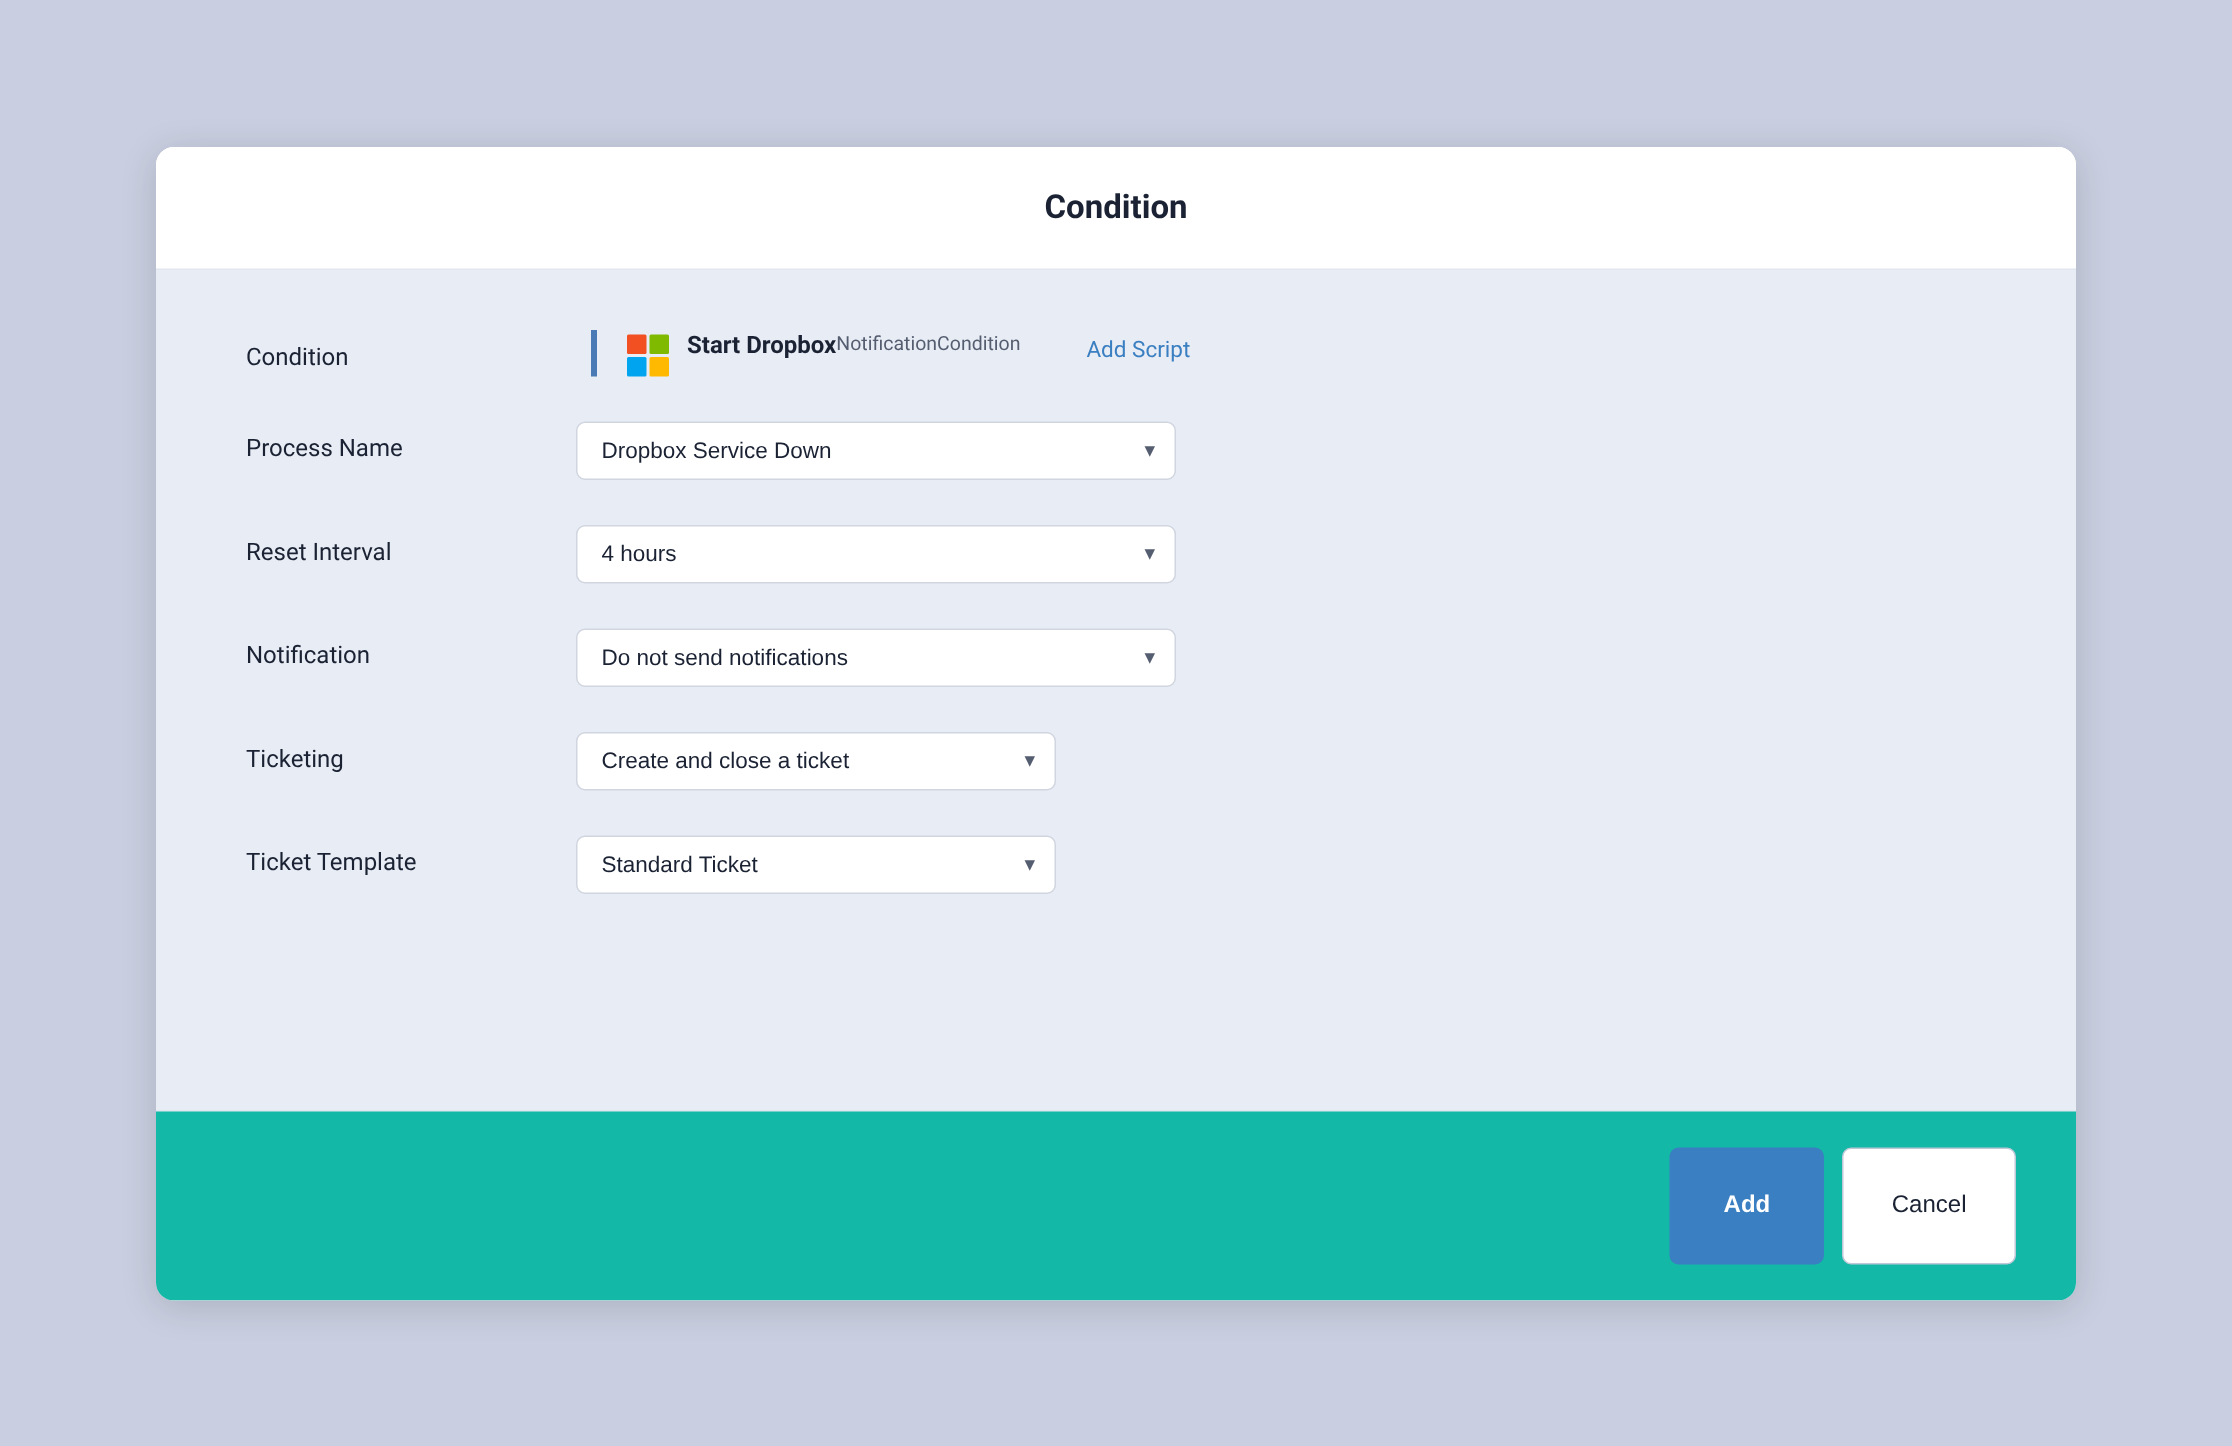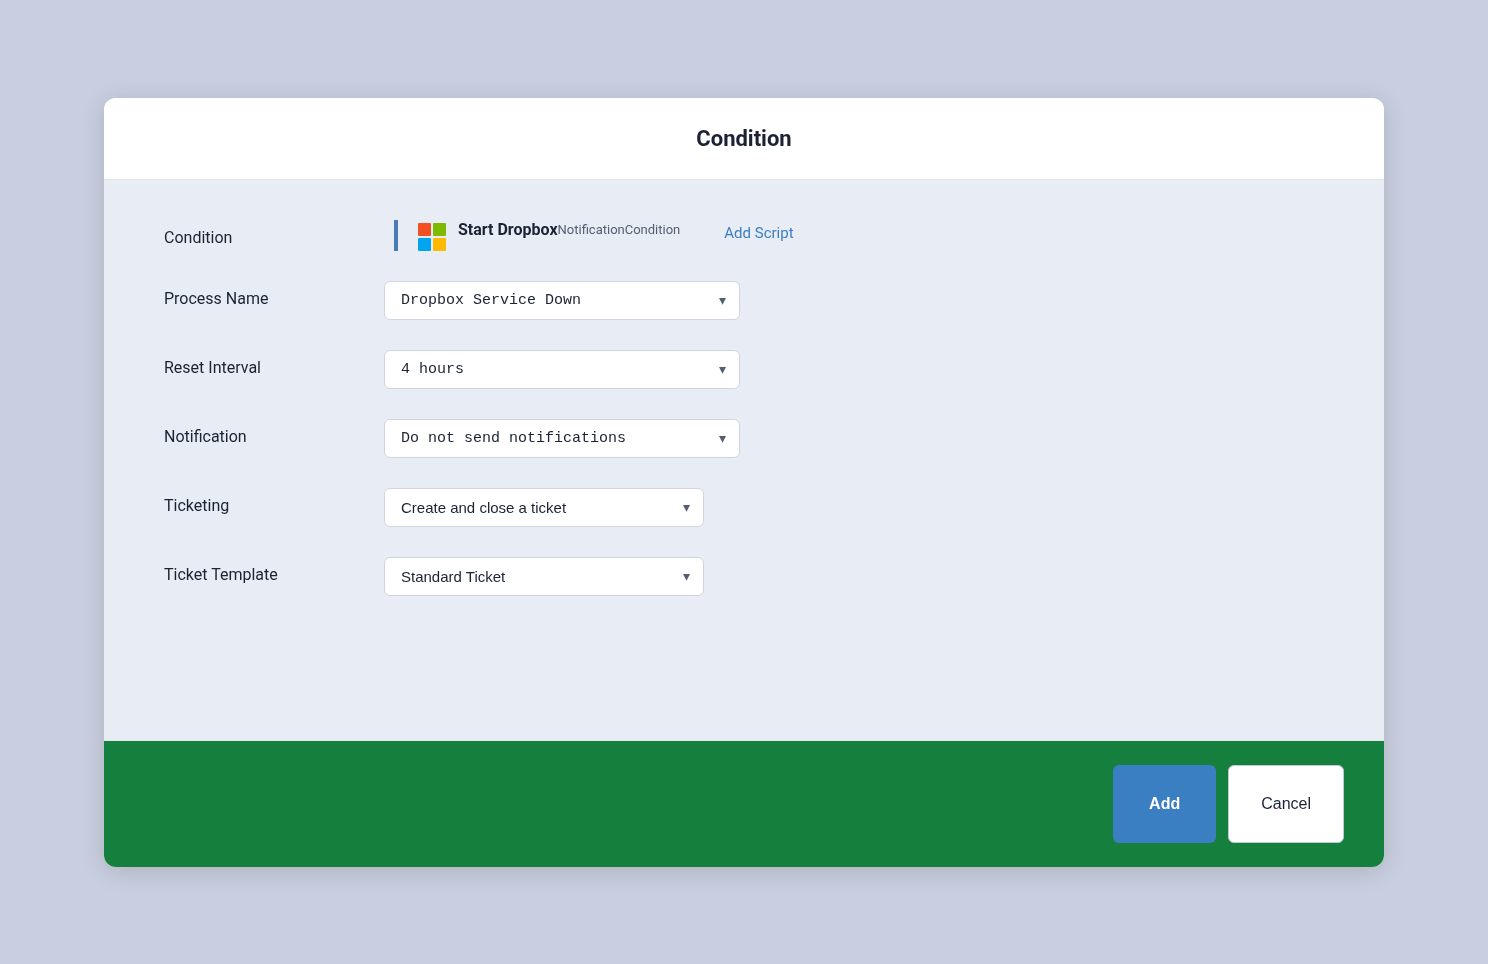--- a/index.html
+++ b/index.html
@@ -117,40 +117,39 @@
       border: 1px solid #d0d5df;
       border-radius: 6px;
       padding: 10px 40px 10px 16px;
       font-size: 15px;
       color: #1a2233;
       cursor: pointer;
       outline: none;
     }
 
     .select-wide select {
-      width: 356px;
-      font-family: Liberation Mono, monospace;
+      width: 400px;
     }
 
     .select-medium select {
       width: 320px;
     }
 
     .select-arrow {
       position: absolute;
       right: 14px;
       top: 50%;
       transform: translateY(-50%);
       pointer-events: none;
       color: #555e70;
       font-size: 14px;
     }
 
     .modal-footer {
-      background: #15803d;
+      background: #14b8a6;
       border-top: 1px solid #e2e6ef;
       padding: 24px 40px;
       display: flex;
       justify-content: flex-end;
       gap: 12px;
     }
 
     .btn-add {
       background: #3a7fc1;
       color: #ffffff;

